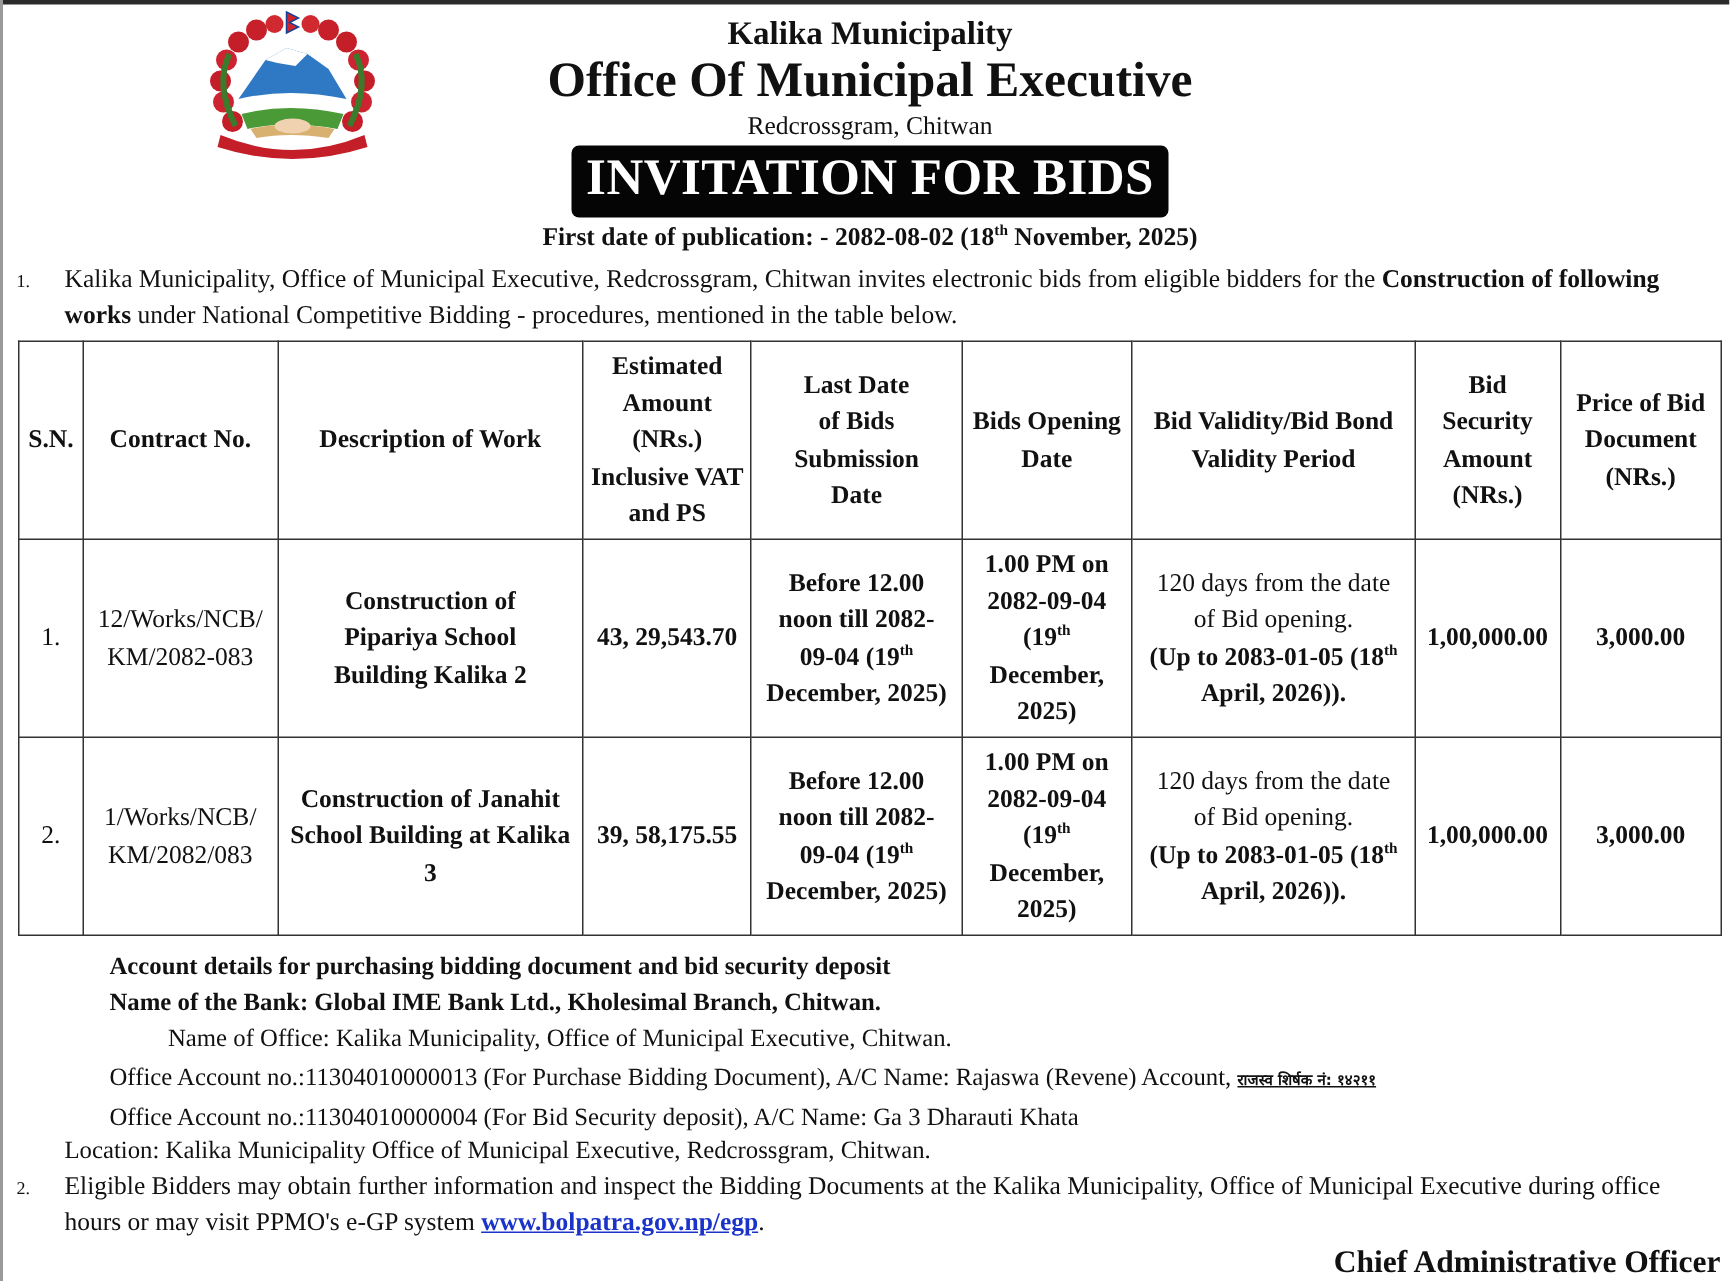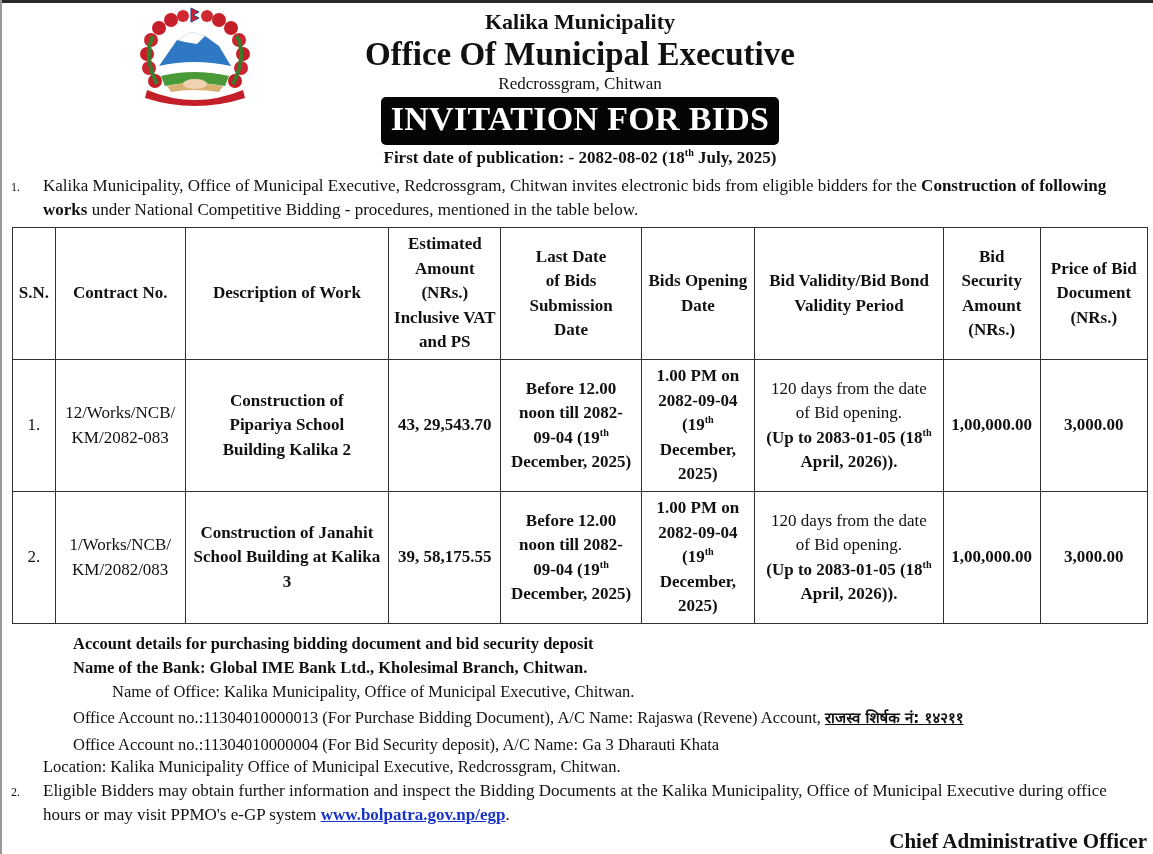--- a/index.html
+++ b/index.html
@@ -31,21 +31,21 @@
     border-collapse: collapse; font-size: 17px; line-height: 24.5px;
   }
   table.bids th, table.bids td {
     border: 1px solid #333333; text-align: center; vertical-align: middle; padding: 0 3px;
   }
   table.bids th { font-weight: bold; height: 131px; }
   table.bids td { height: 131px; }
   td.bold { font-weight: bold; margin-top: 34px; }
   .acct { position: absolute; left: 73px; font-size: 16.5px; line-height: 24px; }
   .acct-title { font-weight: bold; }
-  .dev { font-family: "DejaVu Sans", sans-serif; font-weight: bold; text-decoration: underline; font-size: 15px; }
+  .dev { font-family: "DejaVu Sans", sans-serif; font-weight: bold; text-decoration: underline; font-size: 10px; }
   .link { color: #1a33c8; font-weight: bold; text-decoration: underline; margin-top: 31px; }
   .signature { position: absolute; right: 6px; top: 829px; font-size: 21px; font-weight: bold; }
 </style>
 </head>
 <body>
 
 <div class="topbar"></div>
 <div class="leftbar"></div>
 
 <svg class="emblem" viewBox="0 0 124 104">
@@ -75,21 +75,21 @@
   <path d="M34 80 Q60 74 90 80 L86 86 Q60 82 38 86 Z" fill="#d8b070"></path>
   <ellipse cx="62" cy="78" rx="12" ry="5" fill="#f0d2b0"></ellipse>
   <path d="M14 84 Q62 104 110 84 L112 92 Q62 108 12 92 Z" fill="#c41e28"></path>
 </svg>
 
 <div class="hdr h-muni">Kalika Municipality</div>
 <div class="hdr h-office">Office Of Municipal Executive</div>
 <div class="hdr h-addr">Redcrossgram, Chitwan</div>
 <div class="banner">INVITATION FOR BIDS</div>
 <div class="hdr pubdate">
-  <span>First date of publication: - 2082-08-02 (18</span><sup>th</sup><span> July, 2025)</span>
+  <span>First date of publication: - 2082-08-02 (18</span><sup>th</sup><span> November, 2025)</span>
 </div>
 
 <div class="para" style="top:174px;">
   <span class="num">1.</span>
   <span>Kalika Municipality, Office of Municipal Executive, Redcrossgram, Chitwan invites electronic bids from eligible bidders for the </span><b>Construction of following works</b><span> under National Competitive Bidding - procedures, mentioned in the table below.</span>
 </div>
 
 <table class="bids">
   <colgroup>
     <col style="width:43px">

